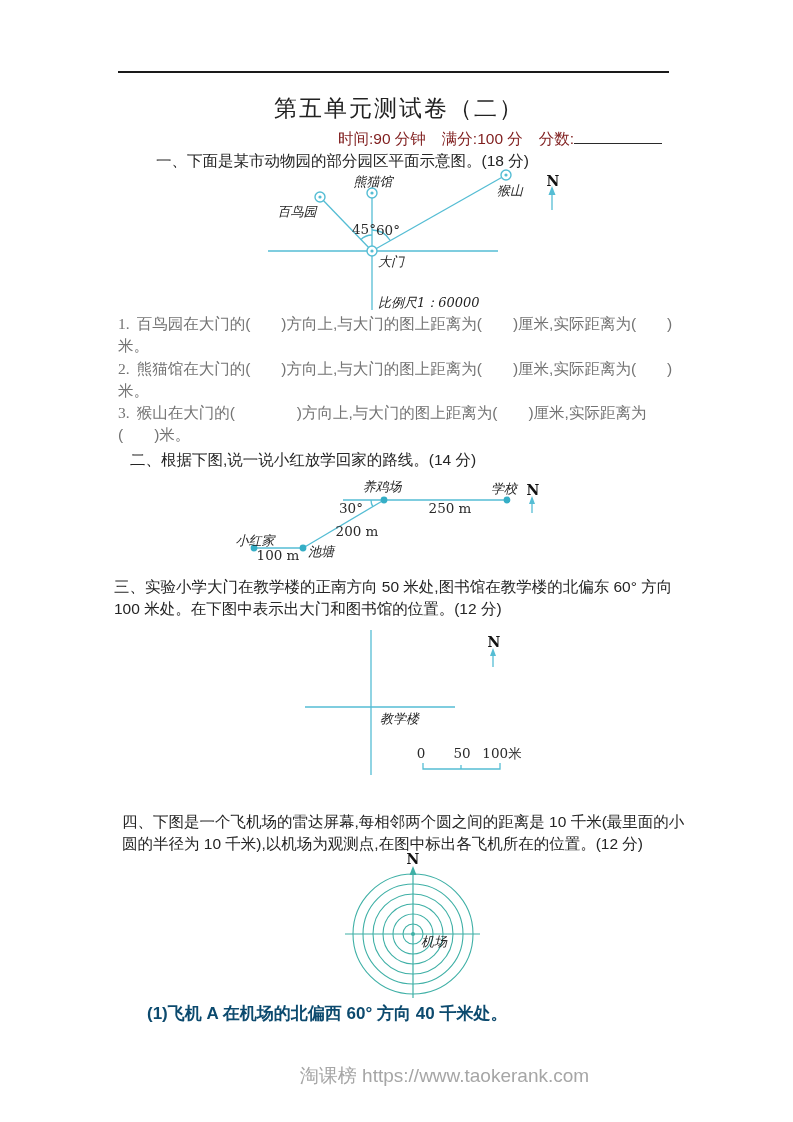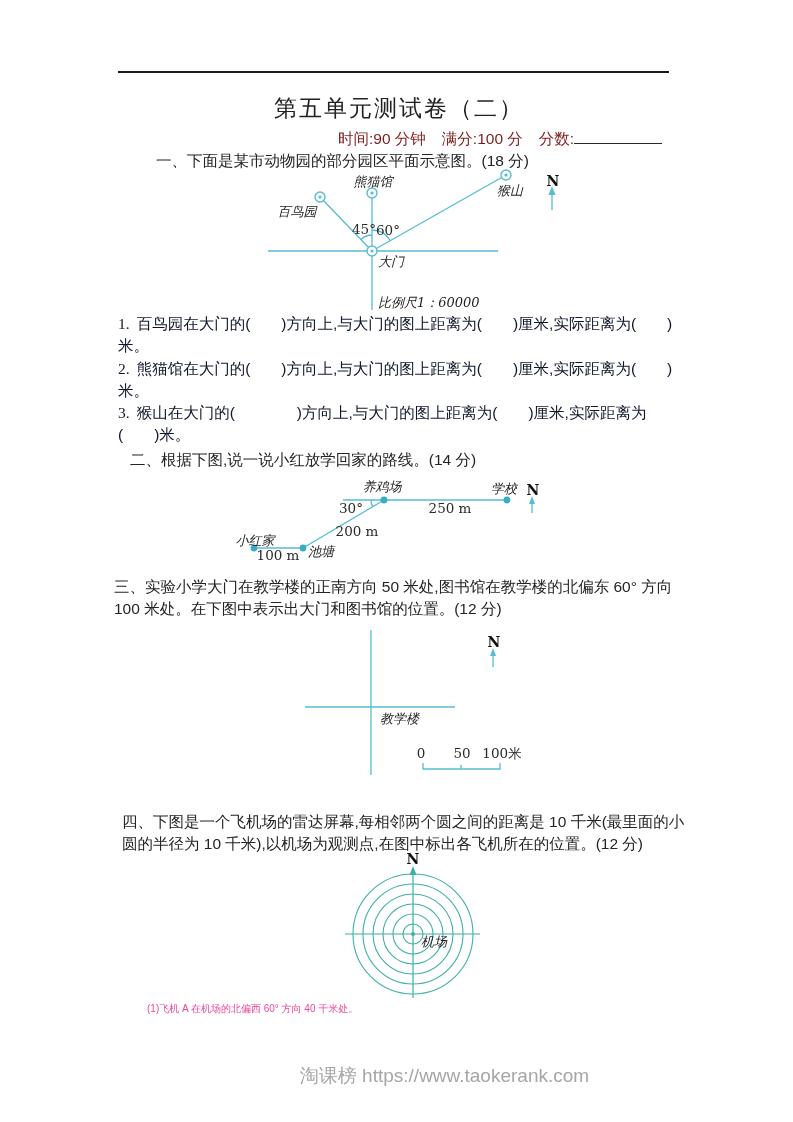--- a/index.html
+++ b/index.html
@@ -15,23 +15,23 @@
   }
   .meta { left:338px; top:129px; font-size:15.5px; white-space:nowrap; color:#7f1d1d; }
   .meta .gap { display:inline-block; width:16px; }
   .blank-line { display:inline-block; width:88px; height:14px; border-bottom:1.6px solid #2a2a2a; vertical-align:baseline; }
   .heading { font-size:15.5px; line-height:22.3px; color:#242424; }
   .h1 { left:114px; top:150px; width:575px;margin-left:42px; }
   .h2 { left:130px; top:449px; width:575px; }
   .h3 { left:114px; top:576px; width:573px; }
   .h4 { left:122px; top:811px; width:575px; }
   .qblock { left:118px; top:313px; width:568px; }
-  .qblock p { margin:0; padding:0; font-size:15.5px; line-height:22.3px; color:#0f172a; }
+  .qblock p { margin:0; padding:0; font-size:15.5px; line-height:22.3px; color:#737373; }
   .qnum { font-family:"Liberation Serif", serif; margin-right:7px; }
-  .sub1 { left:147px; top:1002px; font-size:10px; color:#ec4899; }
+  .sub1 { left:147px; top:1002px; font-size:17px; color:#0c4a6e;font-weight:bold; }
   .footer { left:0; top:1063px; width:793px; text-align:center; font-size:19px; color:#a6a6a6;margin-left:48px; }
   svg text { font-family:"DejaVu Serif", serif; }
   .lbl  { font-size:13px; font-style:italic; fill:#1f1f1f; }
   .num  { font-size:13.5px; font-style:normal; fill:#2a2a2a; }
   .north { font-size:14px; font-weight:bold; font-style:normal; fill:#111; }
 </style>
 </head>
 <body>
 
 <div class="page">

